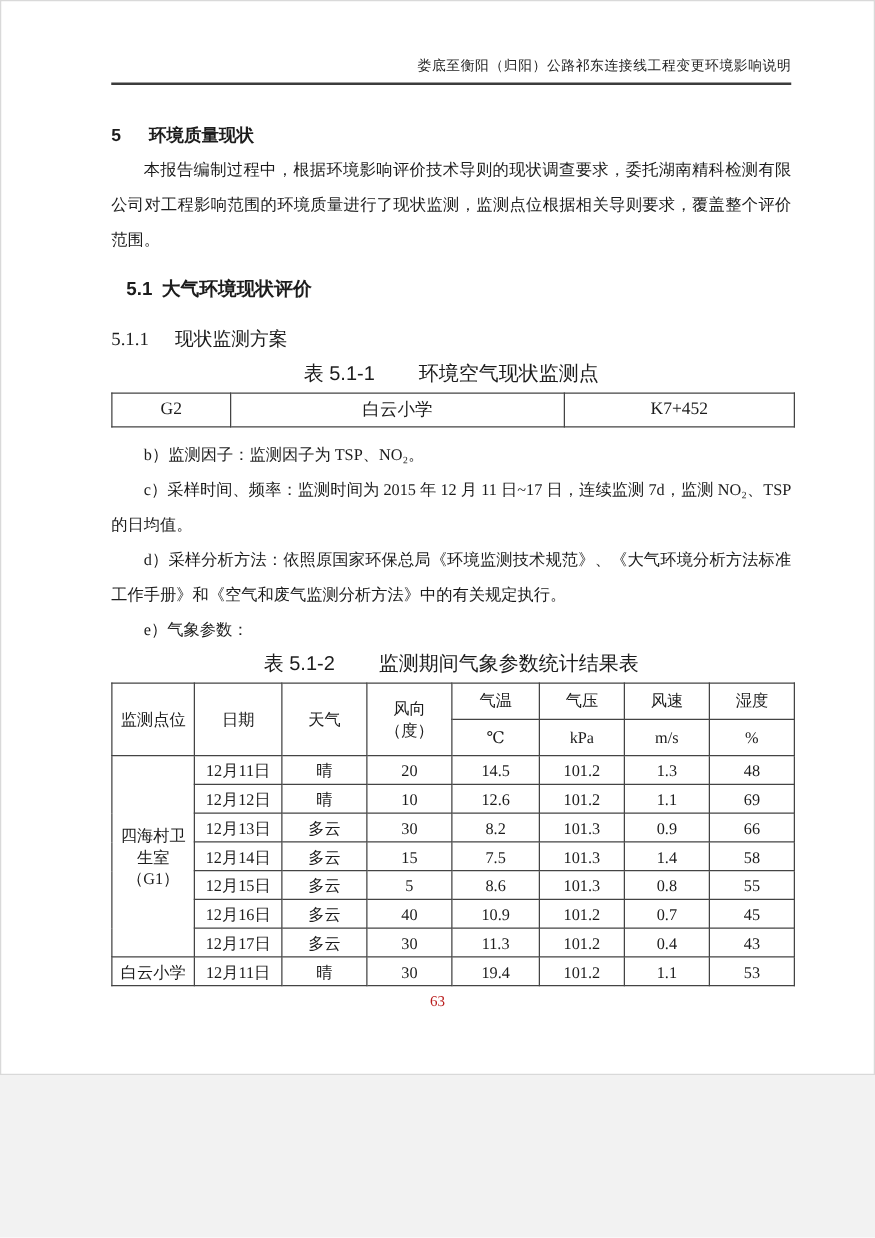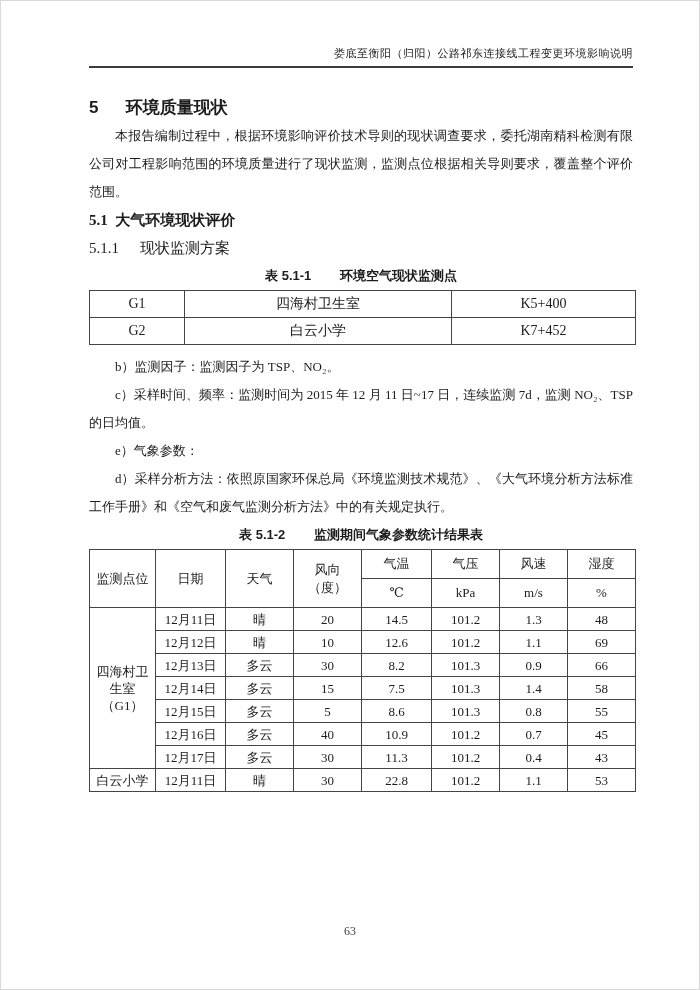--- a/index.html
+++ b/index.html
@@ -1,19 +1,19 @@
 <!DOCTYPE html>
 <html><head>
 <meta charset="utf-8">
 <style>
   html, body { margin: 0; padding: 0; background: #f2f2f2; }
   .page {
     position: relative;
     width: 700px;
-    height: 990px;
+    height: 860px;
     margin: 0 auto;
     background: #ffffff;
     border: 1px solid #d9d9d9;
     box-sizing: border-box;
     color: #1c1c1c;
     font-family: "Liberation Serif", "DejaVu Serif", serif;
     overflow: hidden;
   }
   .content { margin: 0 66px 0 88px; }
 
@@ -24,28 +24,28 @@
     text-align: right;
     padding-bottom: 5px;
     letter-spacing: 0.5px;
     color: #222;
   }
 
   h1.sec {
     margin: 26px 0 0 0;
     font-family: "Liberation Sans", "DejaVu Sans", sans-serif;
     font-weight: bold;
-    font-size: 17px;
+    font-size: 14px;
     line-height: 28px;
   }
   h1.sec .h-num { margin-right: 1.6em; }
 
   h2.sec {
-    margin: 0;
-    font-family: Liberation Serif, serif;
+    margin: 12px;
+    font-family: Liberation Sans, sans-serif;
     font-weight: bold;
     font-size: 15px;
     line-height: 28px;
   }
   h2.sec .h-num { margin-right: 0.5em; }
 
   h3.sec {
     margin: 0;
     font-family: "Liberation Serif", "DejaVu Serif", serif;
     font-weight: normal;
@@ -59,22 +59,22 @@
     font-size: 13px;
     line-height: 28px;
     text-align: justify;
     text-indent: 2em;
   }
   p.body.gap-top { margin-top: 8px; }
 
   .tbl-caption {
     margin: 0;
     font-family: "Liberation Sans", "DejaVu Sans", sans-serif;
-    font-weight: bold;
-    font-size: 13px;
+    font-weight: normal;
+    font-size: 16px;
     line-height: 28px;
     text-align: center;
   }
   .tbl-caption .cap-label { margin-right: 2.2em; }
 
   table.tbl {
     border-collapse: collapse;
     table-layout: fixed;
     width: 546px;
     color: #1c1c1c;
@@ -94,21 +94,21 @@
   table.tbl2 tr.head th { height: 28px; }
   table.tbl2 td { height: 22px; line-height: 17px; }
 
   .page-num {
     position: absolute;
     bottom: 50px;
     left: 0;
     right: 0;
     text-align: center;
     font-size: 12px;
-    color: #404040;
+    color: #b91c1c;
   }
 </style>
 </head>
 <body>
 
 <div class="page">
   <div class="content">
 
     <div class="doc-header">
       <div class="doc-header-text">娄底至衡阳（归阳）公路祁东连接线工程变更环境影响说明</div>
@@ -134,36 +134,31 @@
     </div>
 
     <table class="tbl tbl1">
       <colgroup>
           <col style="width:95px">
           <col style="width:267px">
           <col style="width:184px">
         </colgroup>
       <tbody>
       <tr>
-        <td>G1</td>
-        <td>四海村卫生室</td>
-        <td>K5+400</td>
-      </tr>
-      <tr>
         <td>G2</td>
         <td>白云小学</td>
         <td>K7+452</td>
       </tr>
     </tbody>
       </table>
 
     <p class="body gap-top">b）监测因子：监测因子为 TSP、NO₂。</p>
     <p class="body">c）采样时间、频率：监测时间为 2015 年 12 月 11 日~17 日，连续监测 7d，监测 NO₂、TSP 的日均值。</p>
+    <p class="body">d）采样分析方法：依照原国家环保总局《环境监测技术规范》、《大气环境分析方法标准工作手册》和《空气和废气监测分析方法》中的有关规定执行。</p>
     <p class="body">e）气象参数：</p>
-    <p class="body">d）采样分析方法：依照原国家环保总局《环境监测技术规范》、《大气环境分析方法标准工作手册》和《空气和废气监测分析方法》中的有关规定执行。</p>
 
     <div class="tbl-caption">
       <span class="cap-label">表 5.1-2</span><span>监测期间气象参数统计结果表</span>
     </div>
 
     <table class="tbl tbl2">
       <colgroup>
         <col style="width:66px">
           <col style="width:70px">
           <col style="width:68px">
@@ -252,21 +247,21 @@
         <td>11.3</td>
         <td>101.2</td>
         <td>0.4</td>
         <td>43</td>
       </tr>
       <tr>
         <td>白云小学</td>
         <td>12月11日</td>
         <td>晴</td>
         <td>30</td>
-        <td>22.8</td>
+        <td>19.4</td>
         <td>101.2</td>
         <td>1.1</td>
         <td>53</td>
       </tr>
     </tbody>
       </table>
 
   </div>
 
   <div class="page-num">63</div>

